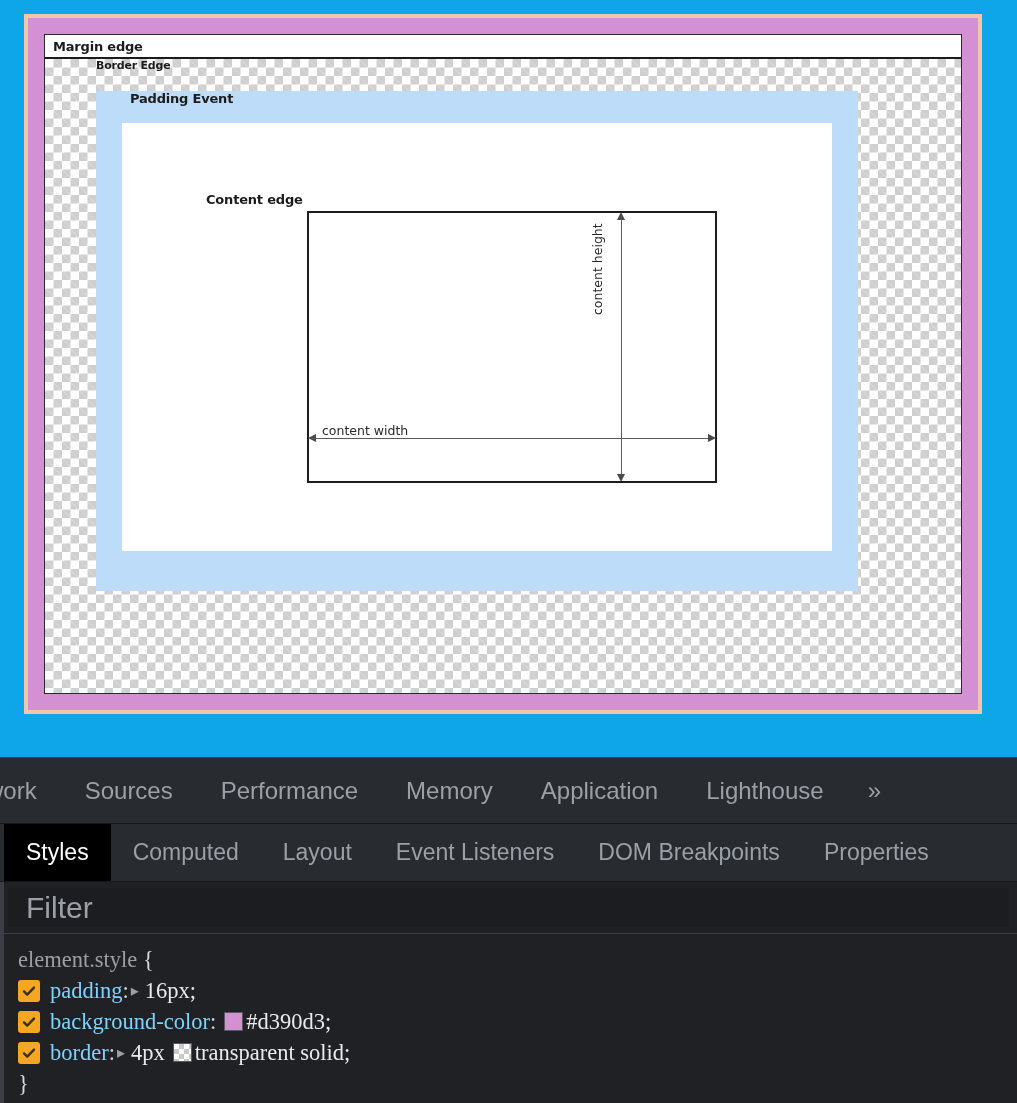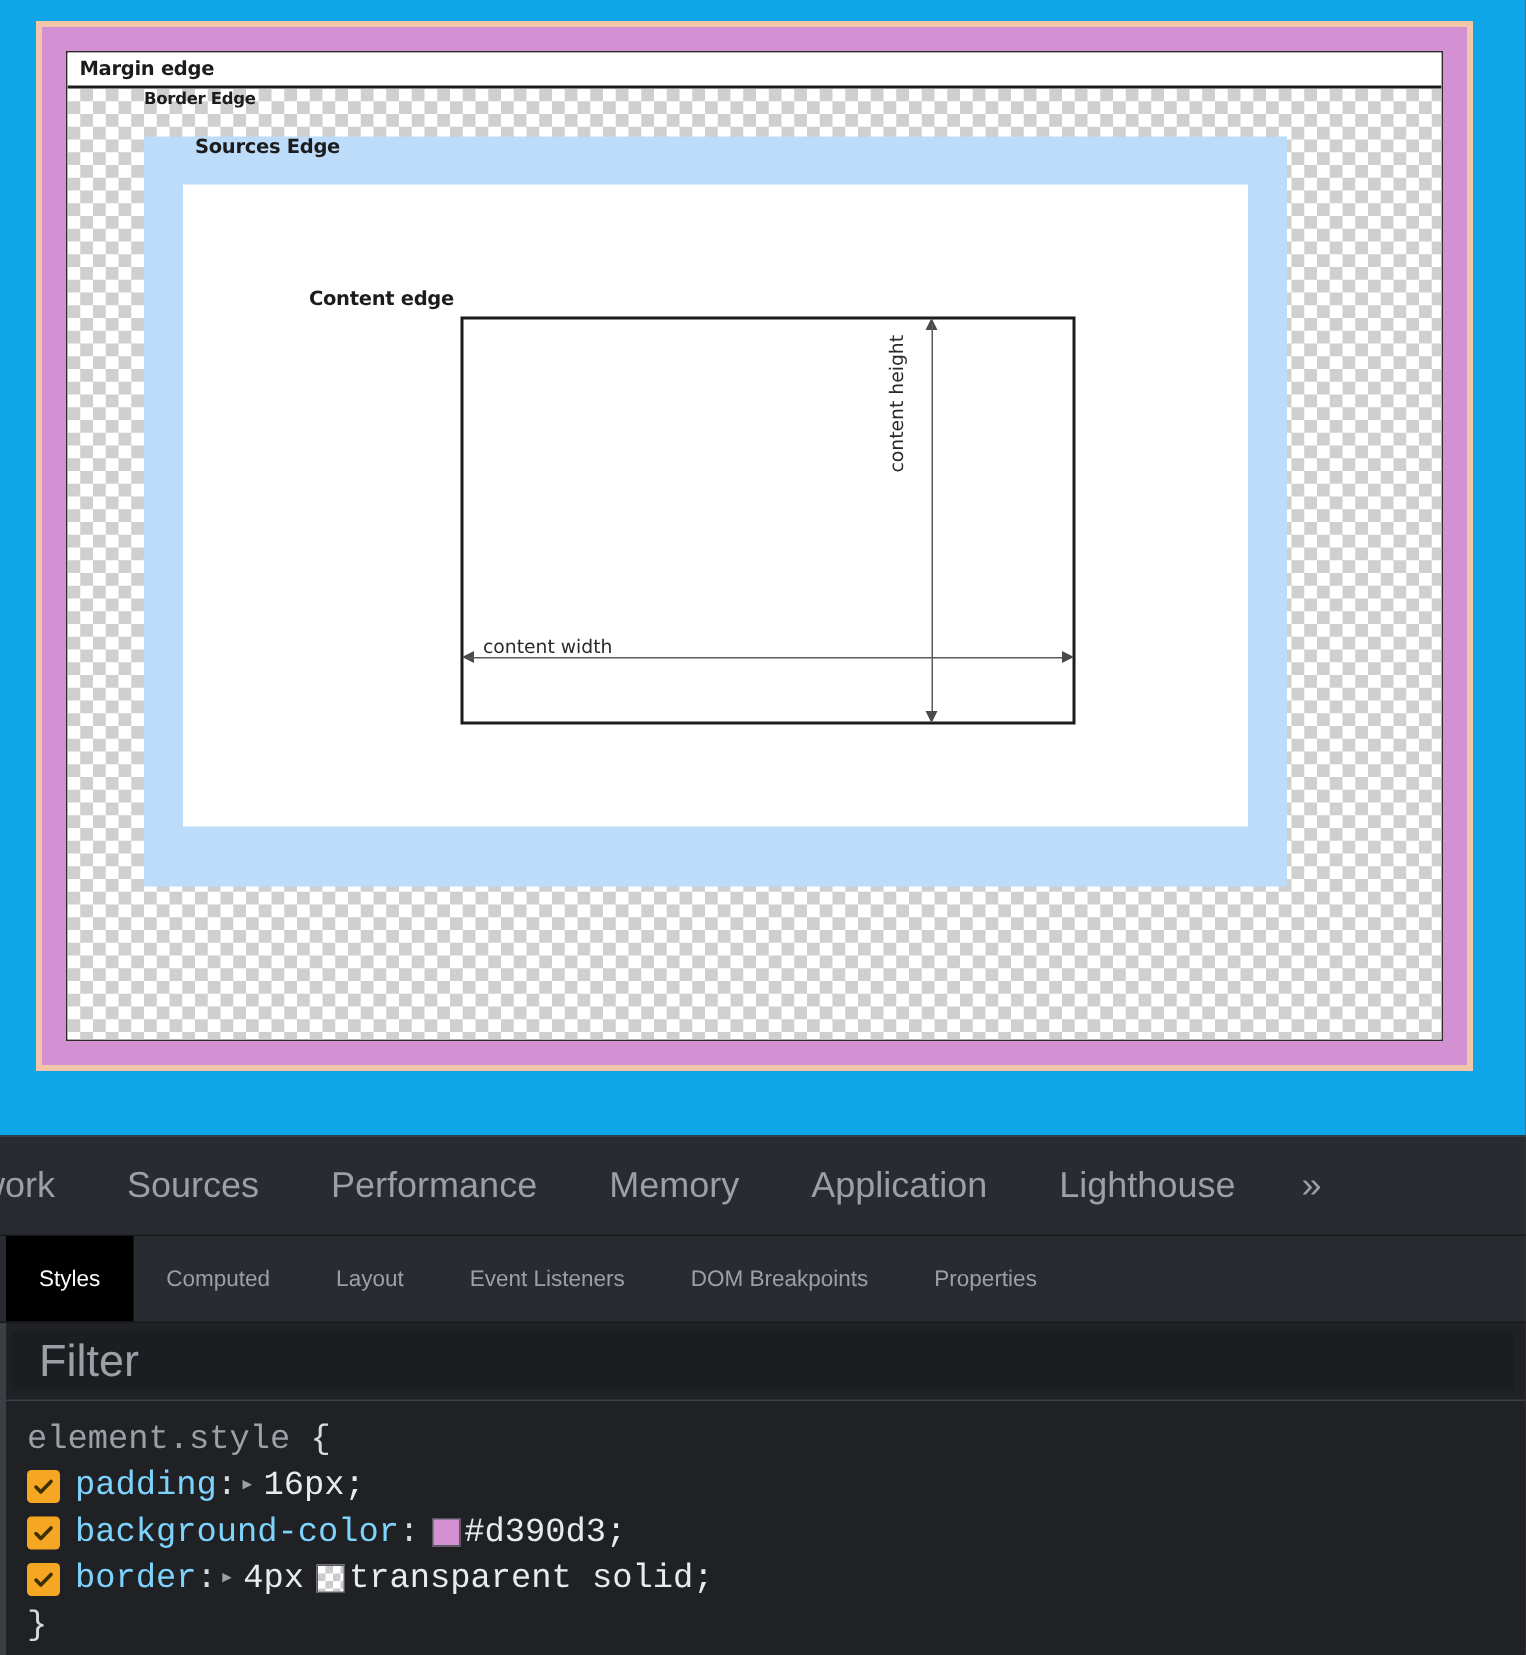--- a/index.html
+++ b/index.html
@@ -236,21 +236,21 @@
     display: flex;
     align-items: stretch;
     height: 58px;
     background: #282b2f;
     border-bottom: 1px solid #16181a;
     padding-left: 4px;
     overflow: hidden;
   }
   .sb-tab {
     color: #9aa0a6;
-    font-size: 15px;
+    font-size: 23px;
     padding: 0 22px;
     display: flex;
     align-items: center;
     white-space: nowrap;
     cursor: default;
   }
   .sb-tab.active {
     background: #000000;
     color: #ffffff;
   }
@@ -276,21 +276,21 @@
     font-size: 30px;
     padding: 0 18px;
   }
   #filter-input::placeholder { color: #9aa0a6; opacity: 1; }
 
   
   #styles-pane {
     background: #202124;
     padding: 10px 0 0 14px;
     border-left: 4px solid #3b3f45;
-    font-family: Liberation Mono, monospace;
+    font-family: Liberation Serif, serif;
     font-size: 22.5px;
     line-height: 31px;
     color: #d5d8dc;
     height: 170px;
     overflow: hidden;
   }
   .rule-selector { color: #9aa0a6; }
   .rule-brace { color: #d5d8dc; }
 
   .decl-row {
@@ -363,21 +363,21 @@
 
       <div id="margin-caption-strip"></div>
       <div class="edge-label" id="label-margin-edge">Margin edge</div>
 
       <div class="edge-label" id="label-border-edge">Border Edge</div>
 
       <div id="padding-region">
         <div id="content-region"></div>
       </div>
 
-      <div class="edge-label" id="label-padding-edge">Sources Edge</div>
+      <div class="edge-label" id="label-padding-edge">Padding Event</div>
 
       <div class="edge-label" id="label-content-edge">Content edge</div>
 
       <div id="content-box"></div>
 
       <div id="width-arrow">
         <span class="arrow-head ah-left"></span>
         <span class="arrow-line-h"></span>
         <span class="arrow-head ah-right"></span>
       </div>

